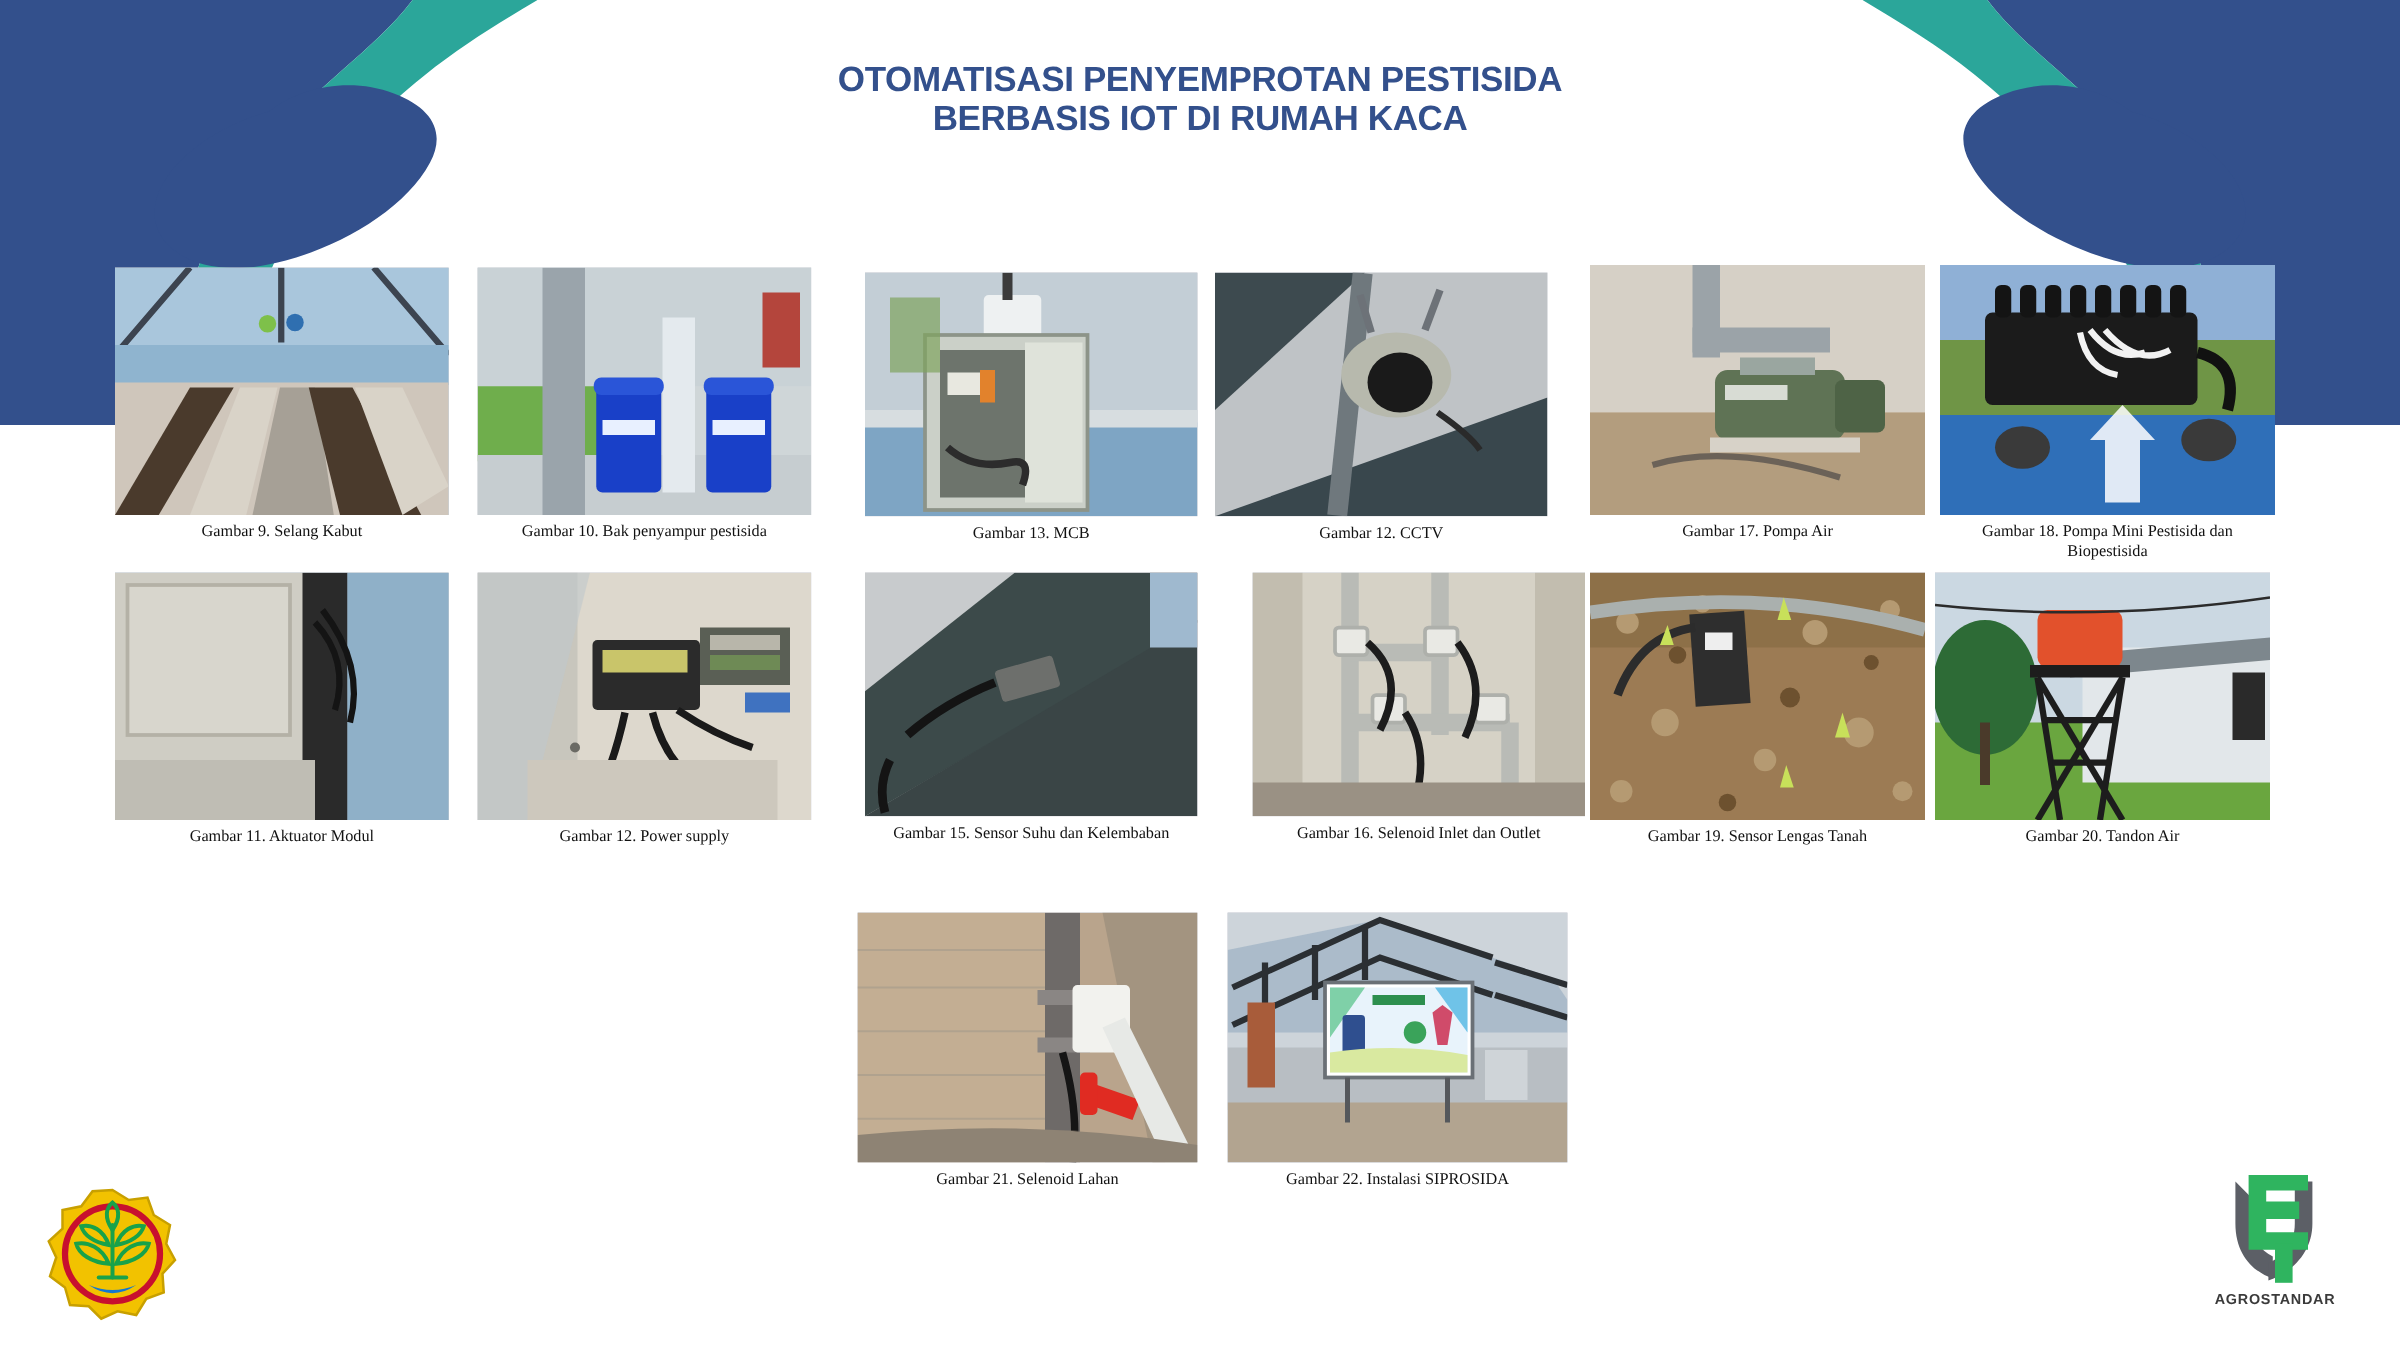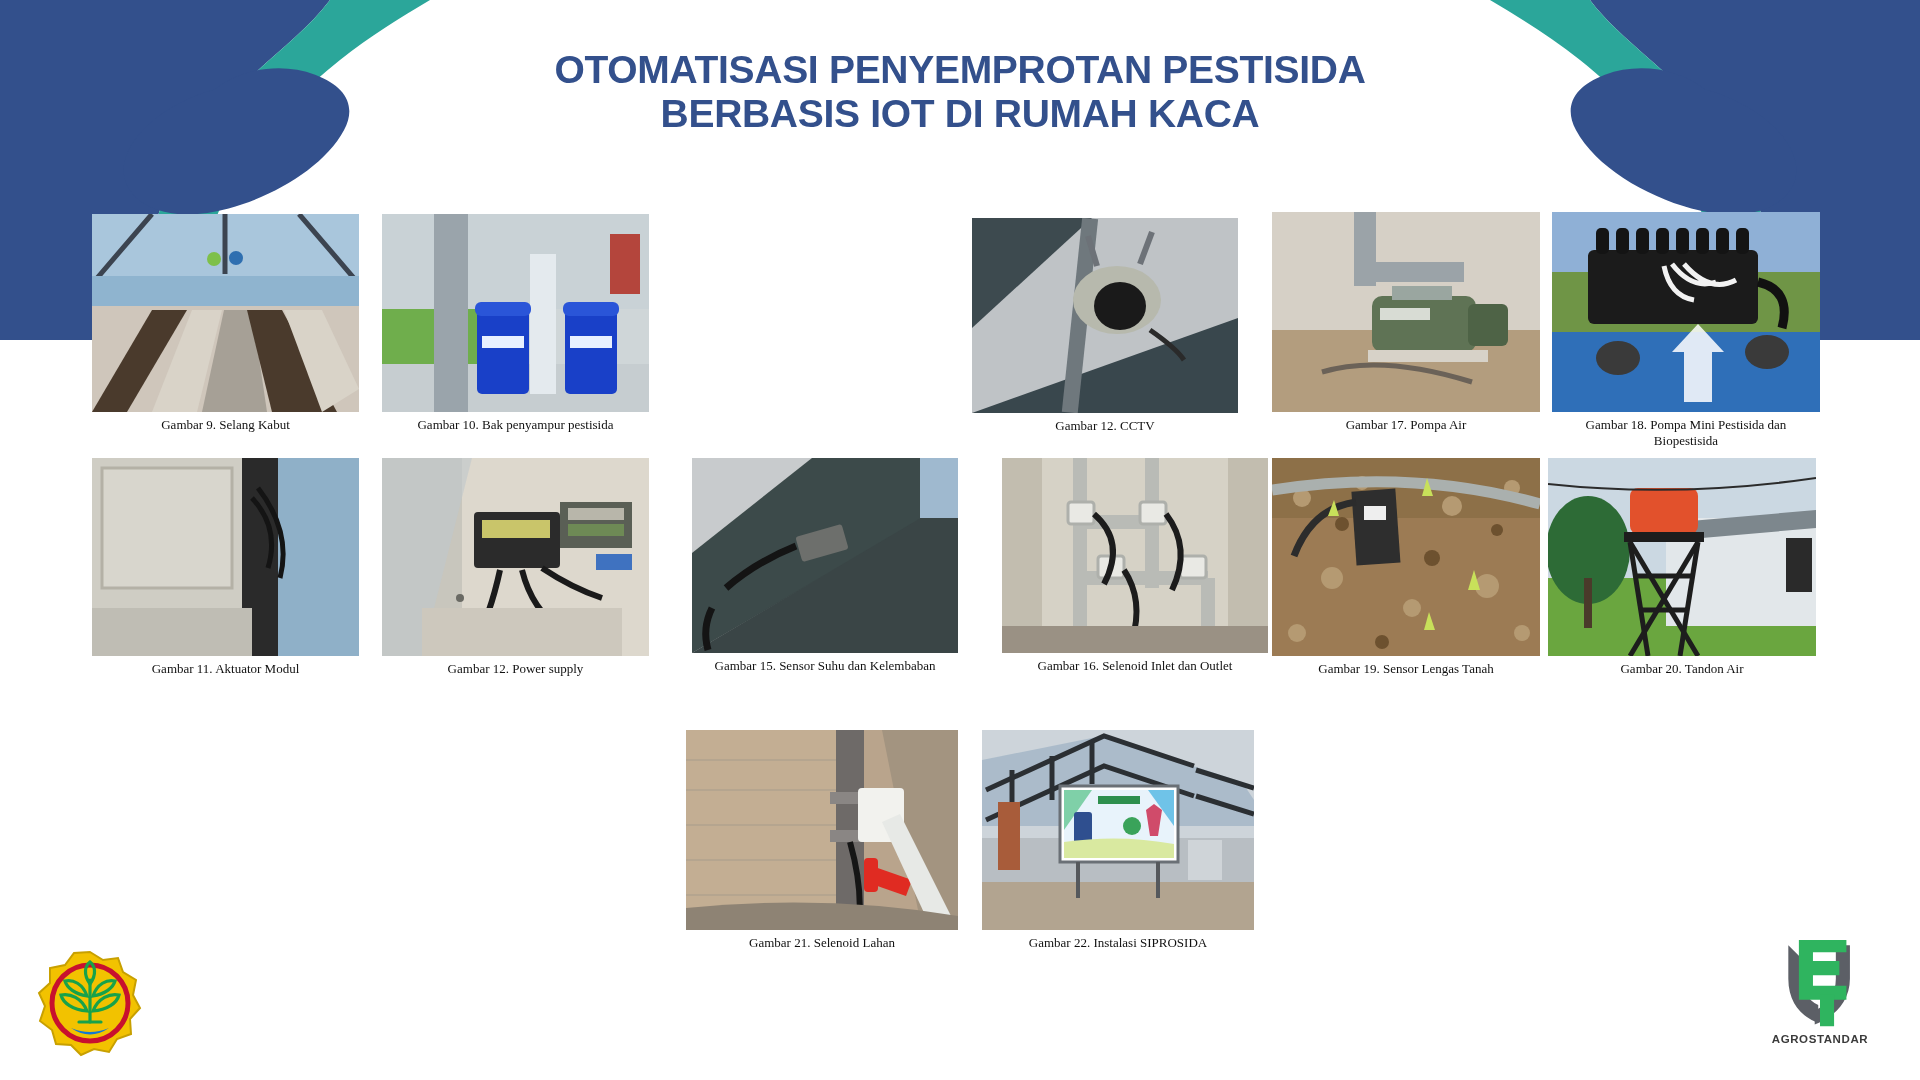--- a/index.html
+++ b/index.html
@@ -19,21 +19,21 @@
   .deco.right{right:0;}
 
   
   .title-block{
     position:absolute;top:48px;left:0;width:1920px;
     text-align:center;z-index:5;
   }
   .title-line{
     font-family:"Liberation Sans", sans-serif;
     font-weight:bold;
-    font-size:39px;
+    font-size:28px;
     letter-spacing:-0.3px;
     line-height:1.12;
     color:#33508C;
     white-space:nowrap;
   }
 
   
   .fig{position:absolute;z-index:4;}
   .fig .ph{
     width:100%;
@@ -124,20 +124,40 @@
         <rect x="183" y="95" width="52" height="85" rx="5" fill="#1940c8"></rect>
         <rect x="181" y="88" width="56" height="14" rx="6" fill="#2a55d8"></rect>
         <rect x="100" y="122" width="42" height="12" fill="#e8f0ff"></rect>
         <rect x="188" y="122" width="42" height="12" fill="#e8f0ff"></rect>
         <rect x="228" y="20" width="30" height="60" fill="#b4453c"></rect>
       </svg>
     </div>
     <div class="cap">Gambar 10. Bak penyampur pestisida</div>
   </div>
 
+  <div class="fig" style="left:692px;top:218px;width:266px;">
+    <div class="ph" style="height:195px;">
+      <svg class="p" viewBox="0 0 266 195" preserveAspectRatio="none">
+        <rect width="266" height="195" fill="#b9c6cf"></rect>
+        <rect y="0" width="266" height="120" fill="#c3ced6"></rect>
+        <rect y="120" width="266" height="75" fill="#7ea5c4"></rect>
+        <rect x="0" y="110" width="266" height="14" fill="#d7dde0"></rect>
+        <rect x="95" y="18" width="46" height="58" rx="4" fill="#eef1f2"></rect>
+        <rect x="110" y="0" width="8" height="22" fill="#3b3b3b"></rect>
+        <rect x="48" y="50" width="130" height="140" fill="#cbd0c8" stroke="#8d9489" stroke-width="3"></rect>
+        <rect x="60" y="62" width="68" height="118" fill="#6d746c"></rect>
+        <rect x="128" y="56" width="46" height="128" fill="#dfe3da"></rect>
+        <rect x="66" y="80" width="26" height="18" fill="#e8e8e0"></rect>
+        <rect x="92" y="78" width="12" height="26" fill="#e2822c"></rect>
+        <path d="M66,140 q20,18 50,12 q18,-4 10,18" stroke="#2c2c2c" stroke-width="6" fill="none"></path>
+        <rect x="20" y="20" width="40" height="60" fill="#7fa45e" opacity=".7"></rect>
+      </svg>
+    </div>
+    <div class="cap">Gambar 13. MCB</div>
+  </div>
 
   <div class="fig" style="left:972px;top:218px;width:266px;">
     <div class="ph" style="height:195px;">
       <svg class="p" viewBox="0 0 266 195" preserveAspectRatio="none">
         <rect width="266" height="195" fill="#bfc3c6"></rect>
         <path d="M0,0 L120,0 L0,110 Z" fill="#3d4a4f"></path>
         <path d="M0,195 L266,100 L266,195 Z" fill="#39474d"></path>
         <rect x="100" y="0" width="16" height="195" fill="#6f787d" transform="rotate(6 108 97)"></rect>
         <ellipse cx="145" cy="82" rx="44" ry="34" fill="#b7b9ad"></ellipse>
         <ellipse cx="148" cy="88" rx="26" ry="24" fill="#1a1a1a"></ellipse>

